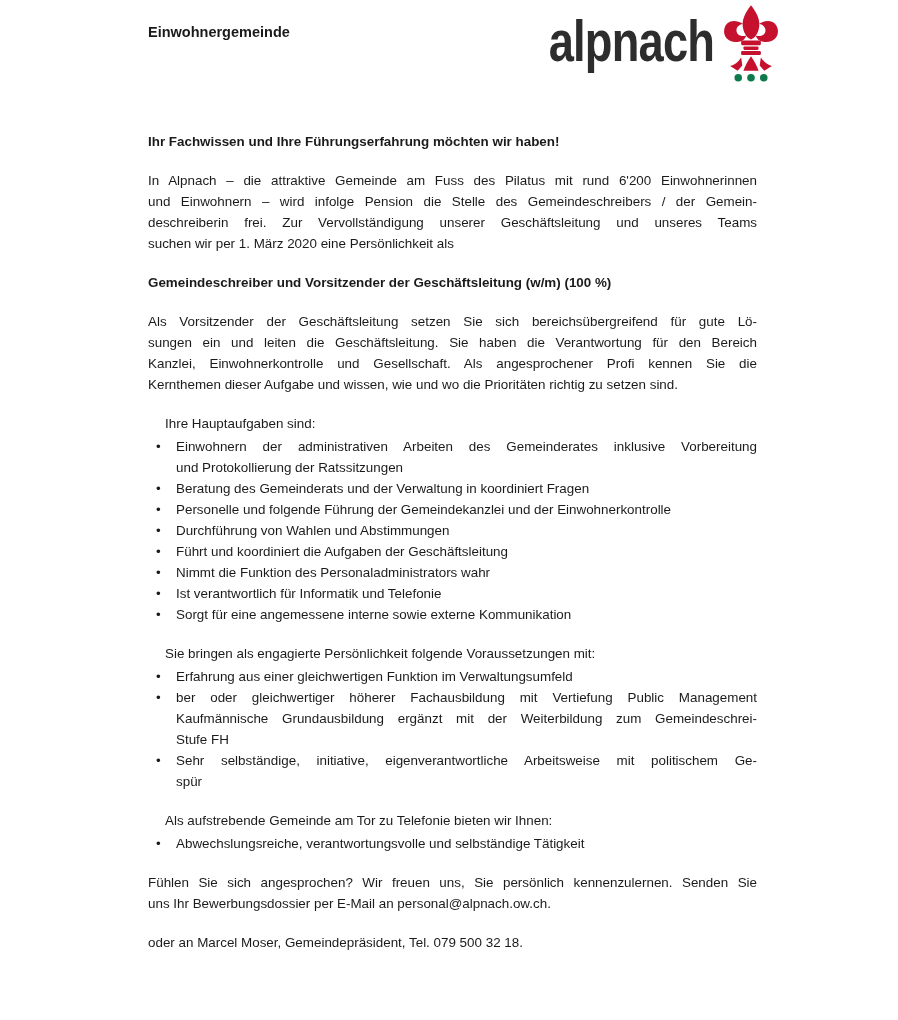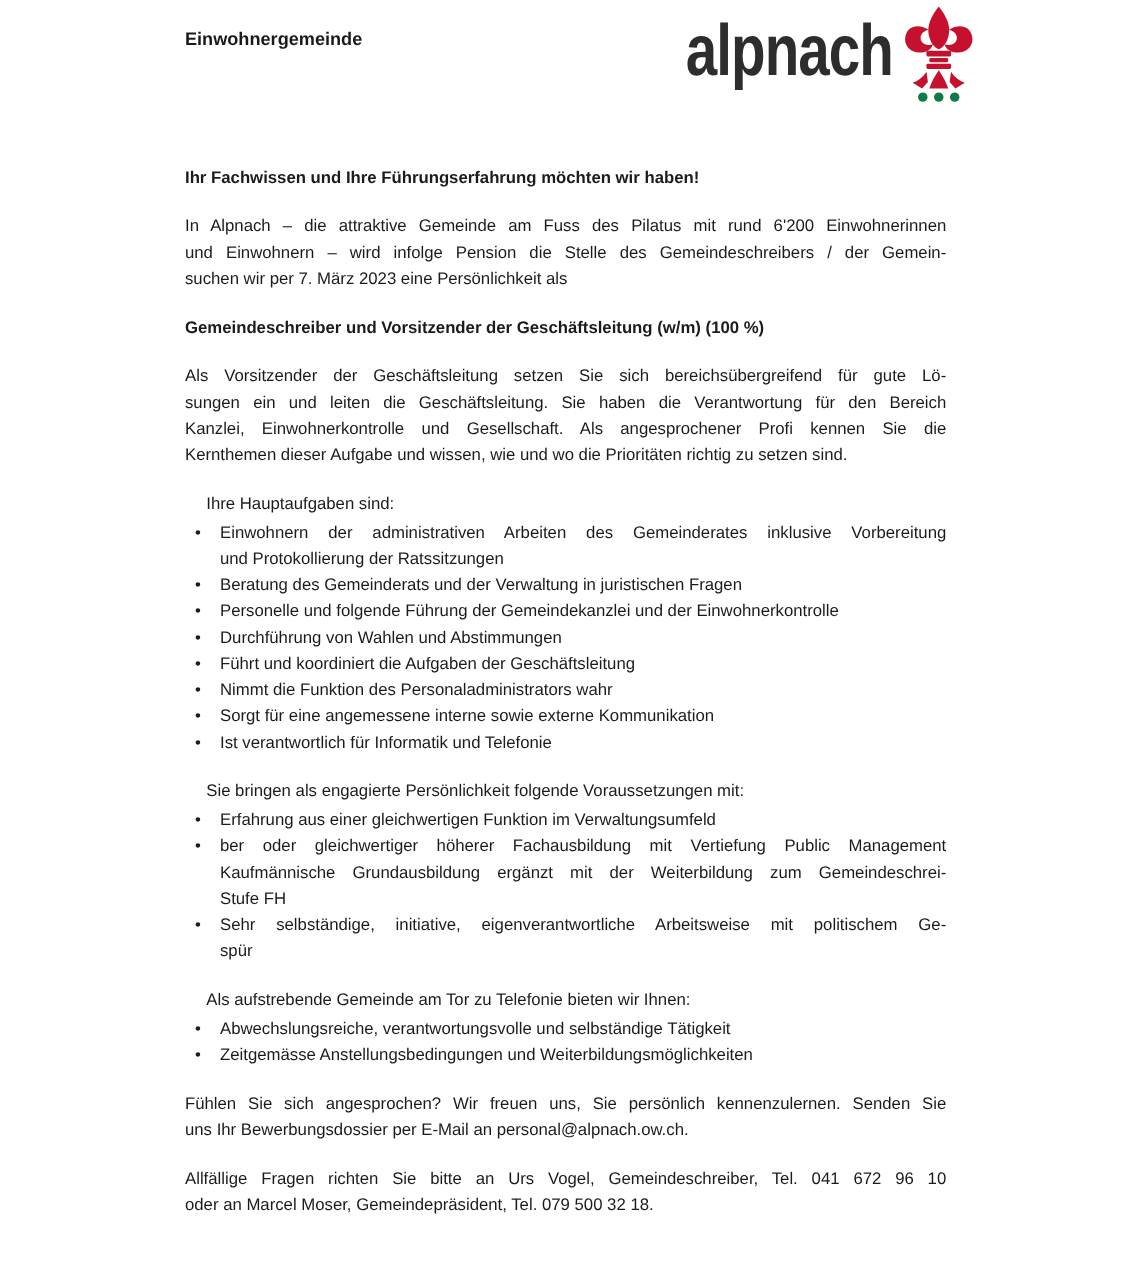--- a/index.html
+++ b/index.html
@@ -79,21 +79,22 @@
     </svg>
   </header>
 
   <main class="content">
 
     <p class="b">Ihr Fachwissen und Ihre Führungserfahrung möchten wir haben!</p>
 
     <div class="blk">
         <div class="ln j">In Alpnach – die attraktive Gemeinde am Fuss des Pilatus mit rund 6'200 Einwohnerinnen</div>
         <div class="ln j">und Einwohnern – wird infolge Pension die Stelle des Gemeindeschreibers / der Gemein-</div>
-        <div class="ln">suchen wir per 7. März 2023 eine Persönlichkeit als</div>
+        <div class="ln j">deschreiberin frei. Zur Vervollständigung unserer Geschäftsleitung und unseres Teams</div>
+        <div class="ln">suchen wir per 1. März 2020 eine Persönlichkeit als</div>
       </div>
 
     <p class="b">Gemeindeschreiber und Vorsitzender der Geschäftsleitung (w/m) (100 %)</p>
 
     <div class="blk">
         <div class="ln j">Als Vorsitzender der Geschäftsleitung setzen Sie sich bereichsübergreifend für gute Lö-</div>
         <div class="ln j">sungen ein und leiten die Geschäftsleitung. Sie haben die Verantwortung für den Bereich</div>
         <div class="ln j">Kanzlei, Einwohnerkontrolle und Gesellschaft. Als angesprochener Profi kennen Sie die</div>
         <div class="ln">Kernthemen dieser Aufgabe und wissen, wie und wo die Prioritäten richtig zu setzen sind.</div>
       </div>
@@ -102,21 +103,21 @@
       <p class="list-intro">Ihre Hauptaufgaben sind:</p>
       <ul>
         <li>
             <div>
               <div class="ln j">Einwohnern der administrativen Arbeiten des Gemeinderates inklusive Vorbereitung</div>
               <div class="ln">und Protokollierung der Ratssitzungen</div>
             </div>
           </li>
         <li>
             <div>
-              <div class="ln">Beratung des Gemeinderats und der Verwaltung in juristischen Fragen</div>
+              <div class="ln">Beratung des Gemeinderats und der Verwaltung in koordiniert Fragen</div>
             </div>
           </li>
         <li>
             <div>
               <div class="ln">Personelle und folgende Führung der Gemeindekanzlei und der Einwohnerkontrolle</div>
             </div>
           </li>
         <li>
             <div>
               <div class="ln">Durchführung von Wahlen und Abstimmungen</div>
@@ -127,26 +128,26 @@
               <div class="ln">Führt und koordiniert die Aufgaben der Geschäftsleitung</div>
             </div>
           </li>
         <li>
             <div>
               <div class="ln">Nimmt die Funktion des Personaladministrators wahr</div>
             </div>
           </li>
         <li>
             <div>
-              <div class="ln">Sorgt für eine angemessene interne sowie externe Kommunikation</div>
+              <div class="ln">Ist verantwortlich für Informatik und Telefonie</div>
             </div>
           </li>
         <li>
             <div>
-              <div class="ln">Ist verantwortlich für Informatik und Telefonie</div>
+              <div class="ln">Sorgt für eine angemessene interne sowie externe Kommunikation</div>
             </div>
           </li>
       </ul>
     </section>
 
     <section class="blk">
       <p class="list-intro">Sie bringen als engagierte Persönlichkeit folgende Voraussetzungen mit:</p>
       <ul>
         <li>
             <div>
@@ -170,32 +171,26 @@
     </section>
 
     <section class="blk">
       <p class="list-intro">Als aufstrebende Gemeinde am Tor zu Telefonie bieten wir Ihnen:</p>
       <ul>
         <li>
             <div>
               <div class="ln">Abwechslungsreiche, verantwortungsvolle und selbständige Tätigkeit</div>
             </div>
           </li>
-        <li>
-            <div>
-              <div class="ln">Zeitgemässe Anstellungsbedingungen und Weiterbildungsmöglichkeiten</div>
-            </div>
-          </li>
       </ul>
     </section>
 
     <div class="blk">
         <div class="ln j">Fühlen Sie sich angesprochen? Wir freuen uns, Sie persönlich kennenzulernen. Senden Sie</div>
         <div class="ln">uns Ihr Bewerbungsdossier per E-Mail an personal@alpnach.ow.ch.</div>
       </div>
 
     <div class="blk">
-        <div class="ln j">Allfällige Fragen richten Sie bitte an Urs Vogel, Gemeindeschreiber, Tel. 041 672 96 10</div>
         <div class="ln">oder an Marcel Moser, Gemeindepräsident, Tel. 079 500 32 18.</div>
       </div>
 
   </main>
 </div>
 
 </body></html>

